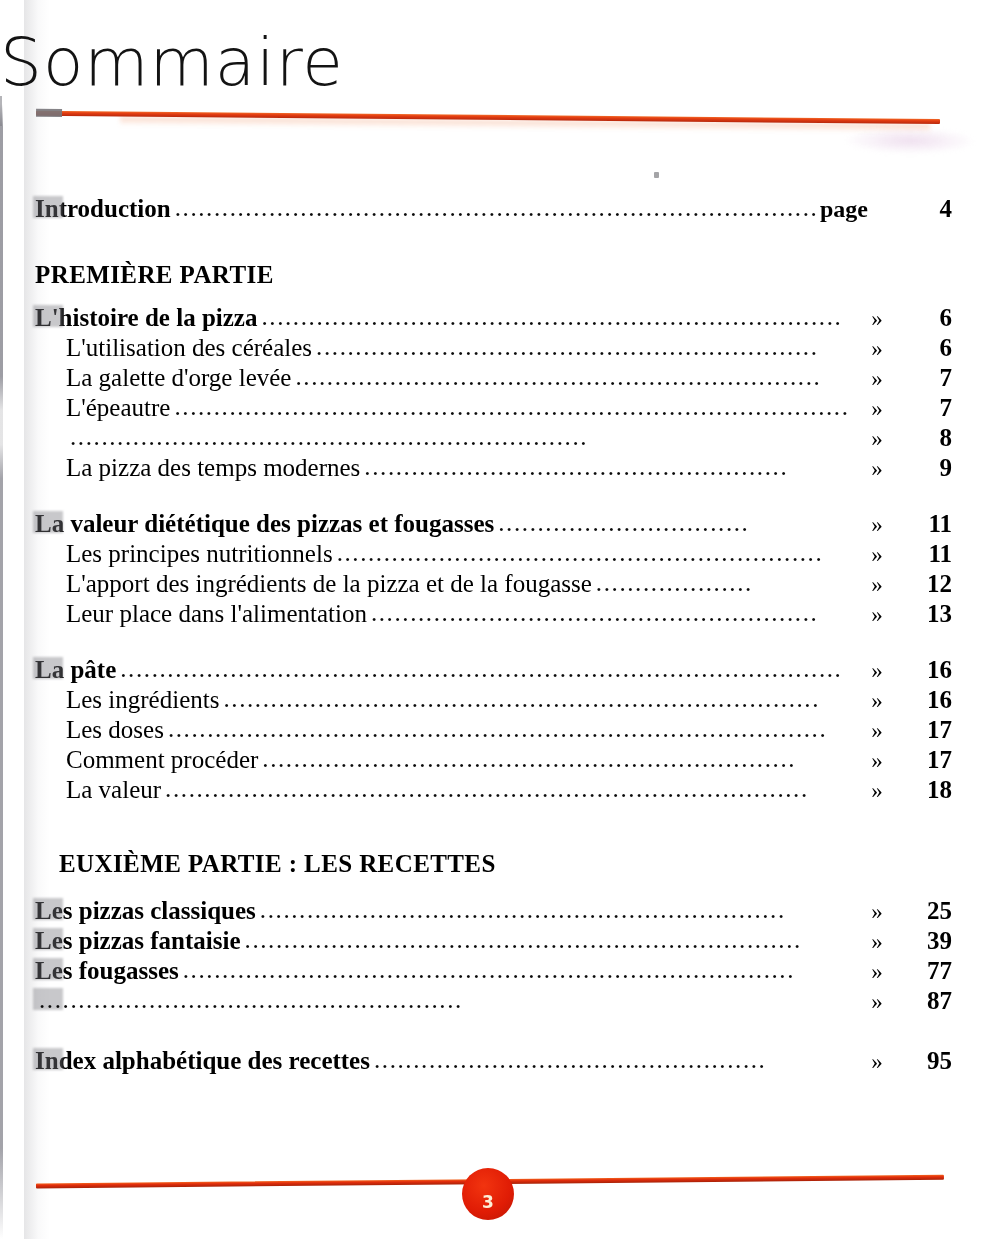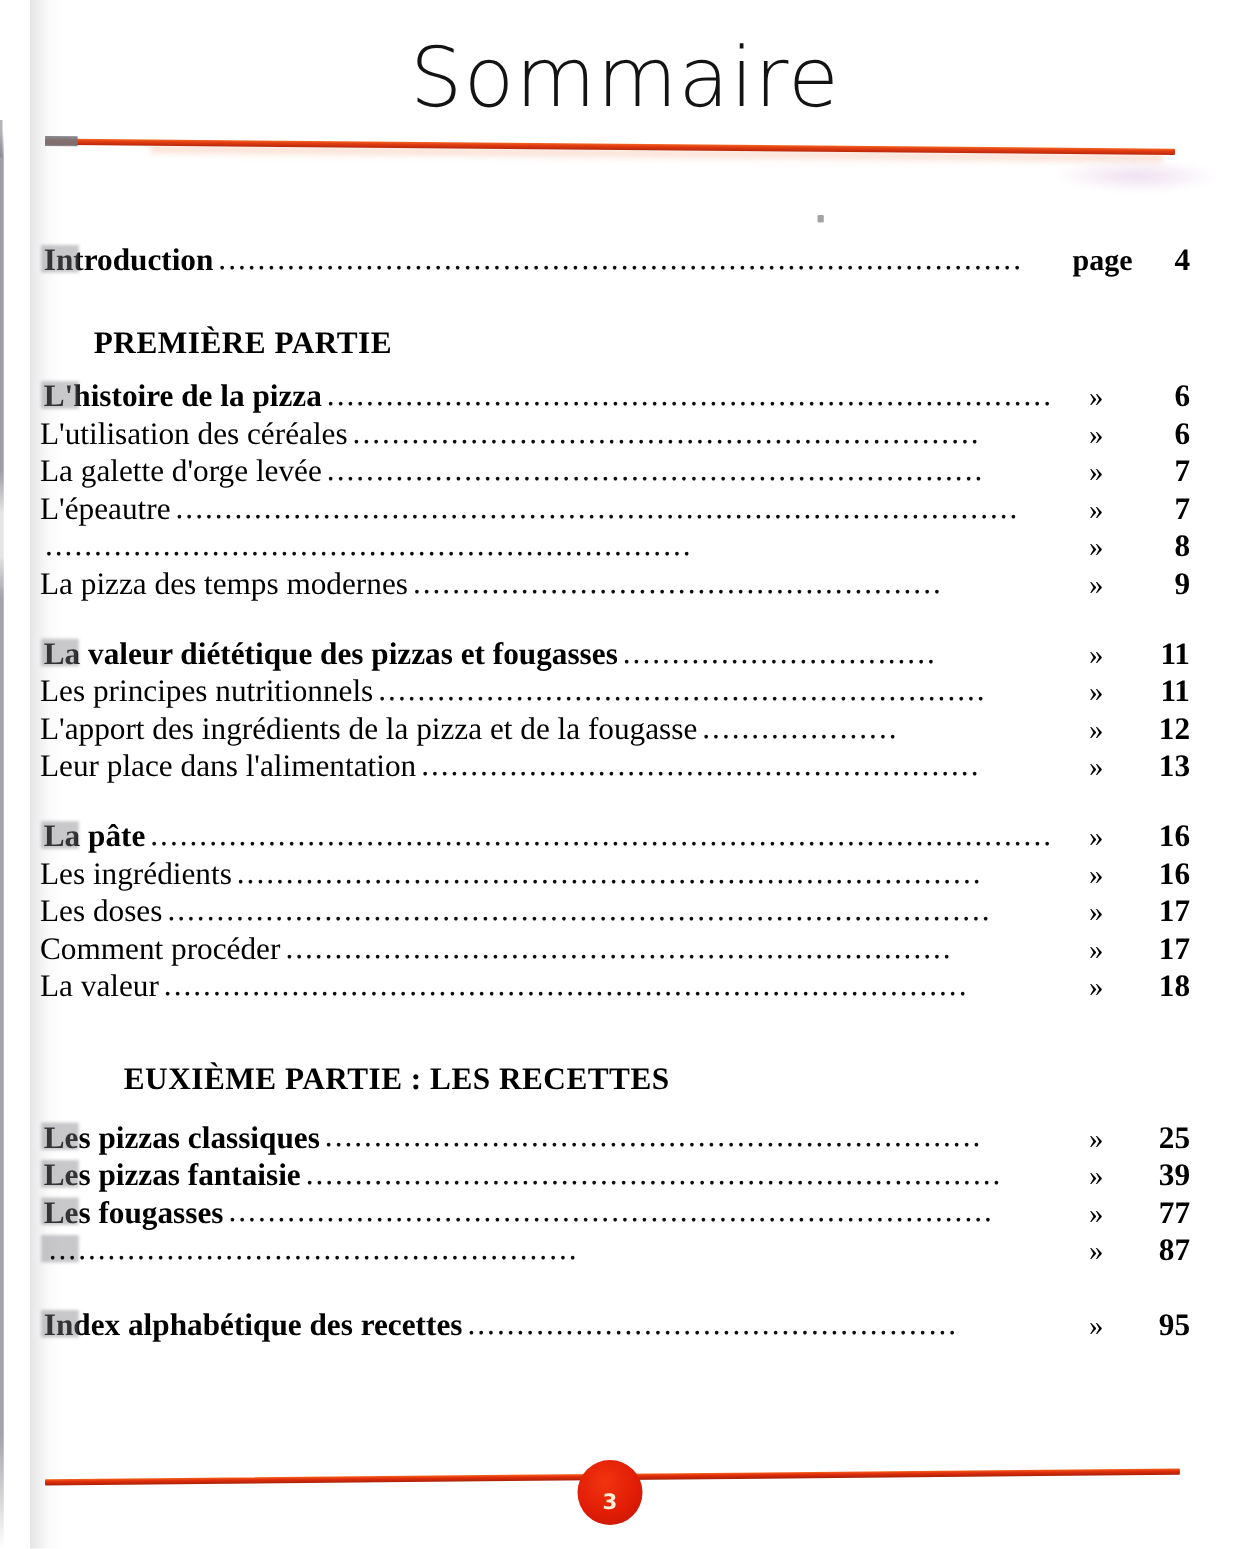--- a/index.html
+++ b/index.html
@@ -65,21 +65,21 @@
     border-radius: 1px;
     filter: blur(0.4px);
   }
 
   
   .title {
     position: absolute;
     left: 0;
     top: 24px;
     width: 1000px;
-    text-align: center;
+    text-align: left;
     font-family: "DejaVu Sans", "Liberation Sans", sans-serif;
     font-size: 66px;
     font-weight: 300;
     letter-spacing: 1px;
     color: #131313;
   }
 
   
   .rule-wrap {
     position: absolute;
@@ -168,21 +168,21 @@
   }
 
   .row {
     position: relative;
     display: flex;
     align-items: baseline;
     height: 30px;
     padding-left: 35px;
     padding-right: 48px;
   }
-  .row.sub { padding-left: 32px; }
+  .row.sub { padding-left: 66px; }
 
   .row .label {
     font-size: 25px;
     white-space: nowrap;
     line-height: 1;
   }
   .row.lead .label { font-weight: 700; }
 
   .row .dots {
     flex: 1 1 auto;
@@ -204,31 +204,30 @@
     line-height: 1;
   }
   .row .num {
     flex: 0 0 auto;
     width: 48px;
     text-align: right;
     font-size: 25px;
     font-weight: 700;
     line-height: 1;
   }
-  .row.intro .marker { width: 86px; text-align: right; font-weight: 700; font-size: 24px; }
+  .row.intro .marker { width: 86px; text-align: left; font-weight: 700; font-size: 24px; }
   .row.intro .num { width: 46px; }
 
   
   .heading {
     padding-left: 35px;
     font-size: 25px;
     font-weight: 700;
     letter-spacing: 0.4px;
     line-height: 1;
-    margin-left: 40px;
   }
   .heading.indented { padding-left: 59px; font-weight: 600; }
   .gap-18 { height: 18px; }
   .gap-22 { height: 22px; }
   .gap-26 { height: 26px; }
   .gap-30 { height: 30px; }
   .gap-36 { height: 36px; }
   .gap-44 { height: 44px; }
 
   

